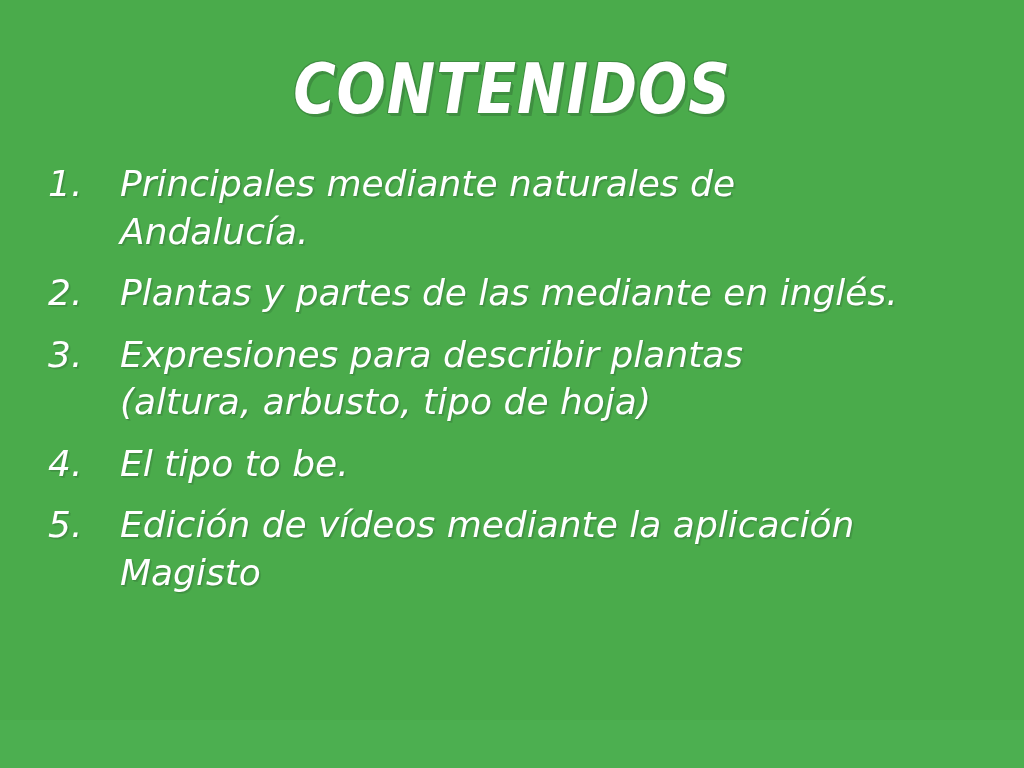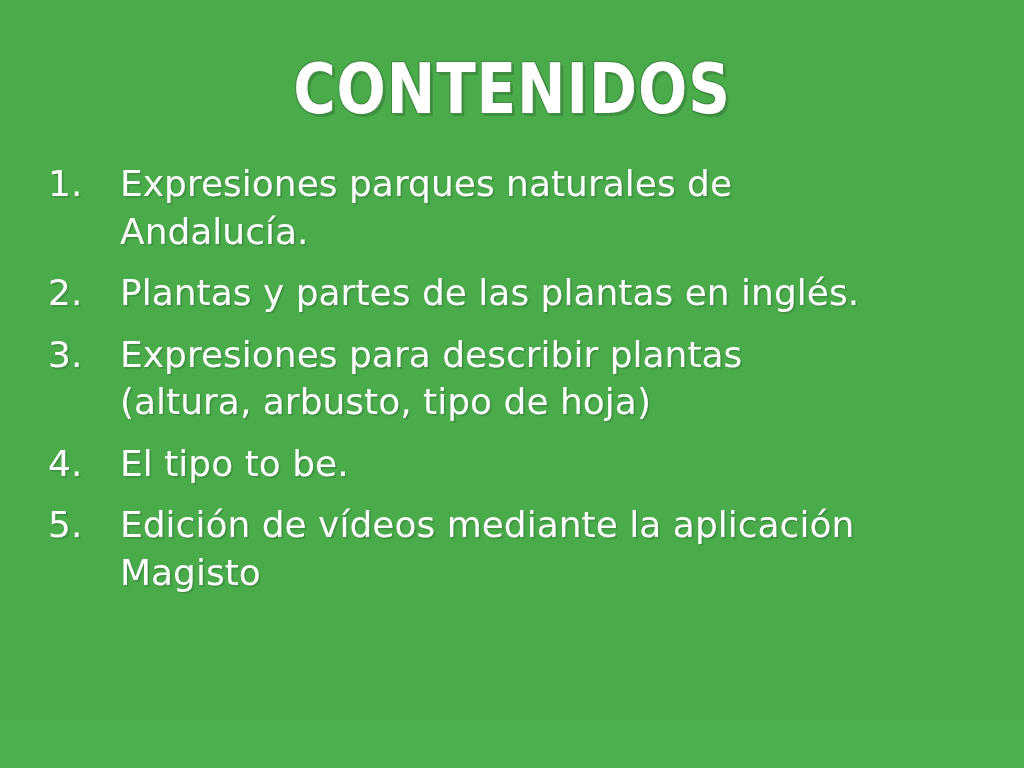--- a/index.html
+++ b/index.html
@@ -12,20 +12,21 @@
     background: #4caf50;
     font-family: "DejaVu Sans", sans-serif;
     overflow: hidden;
   }
   .slide {
     position: relative;
     width: 1024px;
     height: 720px;
     background: #4aab4b;
     box-sizing: border-box;
+    font-style: italic;
   }
   .slide-title {
     position: absolute;
     top: 54px;
     left: 0;
     width: 1024px;
     text-align: center;
     color: #ffffff;
     font-family: "DejaVu Sans", sans-serif;
     font-weight: bold;
@@ -75,26 +76,26 @@
 </style>
 </head>
 <body>
 
 <div class="slide">
   <div class="slide-title">CONTENIDOS</div>
 
   <ol class="content-list">
     <li class="content-item">
       <span class="item-number">1.</span>
-      <span class="item-text">Expresiones parques naturales de
+      <span class="item-text">Principales mediante naturales de
 Andalucía.</span>
     </li>
     <li class="content-item">
       <span class="item-number">2.</span>
-      <span class="item-text">Plantas y partes de las plantas en inglés.</span>
+      <span class="item-text">Plantas y partes de las mediante en inglés.</span>
     </li>
     <li class="content-item">
       <span class="item-number">3.</span>
       <span class="item-text">Expresiones para describir plantas
 (altura, arbusto, tipo de hoja)</span>
     </li>
     <li class="content-item">
       <span class="item-number">4.</span>
       <span class="item-text">El tipo to be.</span>
     </li>

